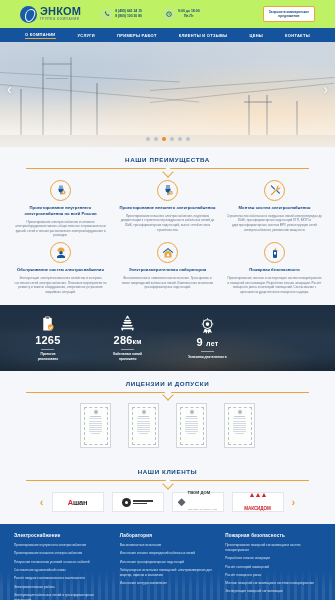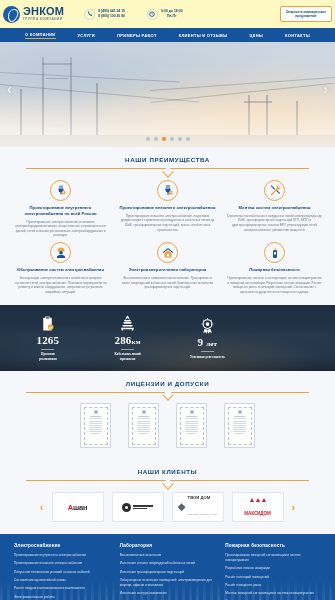--- a/index.html
+++ b/index.html
@@ -8,24 +8,24 @@
     width: 335px; height: 600px;
     font-family: "Liberation Sans", sans-serif;
     background: #ffffff;
     overflow: hidden;
   }
   .page { width: 335px; height: 600px; position: relative; }
 
   
   .topbar {
     height: 28px;
-    background: #fef9c3;
+    background: #bef264;
     display: flex;
     align-items: center;
-    padding: 0 3px;
+    padding: 0 20px;
     gap: 6px;
   }
   .logo-wrap { display: flex; align-items: center; gap: 3px; }
   .logo-mark {
     width: 17px; height: 17px; border-radius: 50%;
     background: #1a5ca8;
     position: relative;
     flex: none;
   }
   .logo-mark::before {
@@ -191,21 +191,21 @@
     background:
       radial-gradient(ellipse at 20% 80%, rgba(120,170,210,0.35), transparent 45%),
       radial-gradient(ellipse at 60% 85%, rgba(230,180,110,0.30), transparent 40%),
       radial-gradient(ellipse at 88% 78%, rgba(110,160,200,0.30), transparent 45%),
       linear-gradient(180deg, rgba(40,60,85,0.5), rgba(10,18,28,0.85));
   }
   .stats-grid {
     position: relative; display: grid; grid-template-columns: repeat(4, 1fr);
     height: 100%; align-items: center; padding: 0 8px;
   }
-  .stat { text-align: center; color: #fff; font-family: Liberation Serif, serif; }
+  .stat { text-align: center; color: #fff; }
   .stat-ico { height: 19px; display: flex; align-items: center; justify-content: center; }
   .stat-ico svg { height: 17px; fill: #ffffff; }
   .stat-num {
     font-size: 11px; font-weight: bold; line-height: 1;
     margin-top: 2px; letter-spacing: 0.2px;
   }
   .stat-num .unit { font-size: 7px; }
   .stat-sep { width: 13px; height: 0.8px; background: rgba(255,255,255,0.5); margin: 3px auto; }
   .stat-label { font-size: 3.2px; line-height: 1.45; font-weight: bold; }
 
@@ -235,21 +235,21 @@
   .clients { background: #f6f7fa; padding-bottom: 12px; }
   .cli-row {
     display: flex; align-items: center; justify-content: center;
     gap: 8px; padding-top: 11px;
   }
   .cli-arrow {
     font-size: 11px; color: #e9a43a; font-weight: bold;
     cursor: pointer; line-height: 1; user-select: none;
   }
   .cli-card {
-    width: 52px; height: 30px; background: #ffffff;
+    width: 52px; height: 20px; background: #ffffff;
     border: 0.6px solid #e3e7ec;
     display: flex; align-items: center; justify-content: center;
     cursor: pointer; padding: 0 2px;
   }
   .cli-ashan { font-size: 7.5px; font-weight: bold; color: #2b2b2b; letter-spacing: -0.2px; }
   .cli-ashan .a { color: #d4202a; }
   .cli-dark { display: flex; align-items: center; gap: 2px; }
   .cli-gear {
     width: 9px; height: 9px; border-radius: 50%; background: #2b2b2b;
     position: relative; flex: none;

